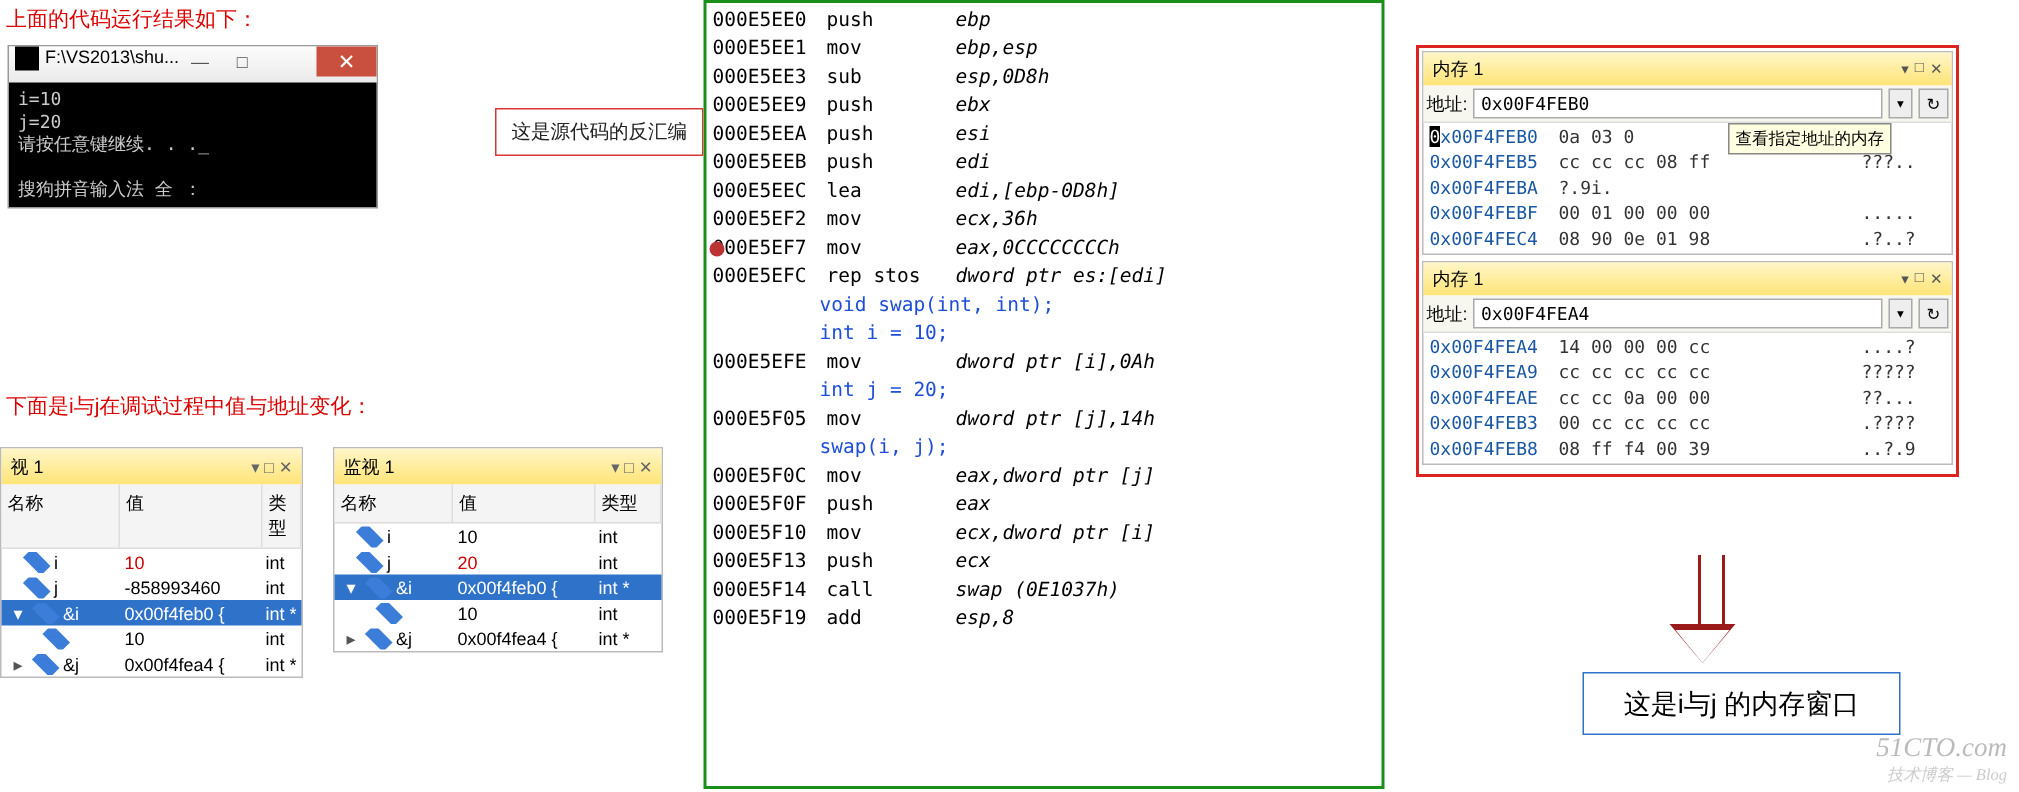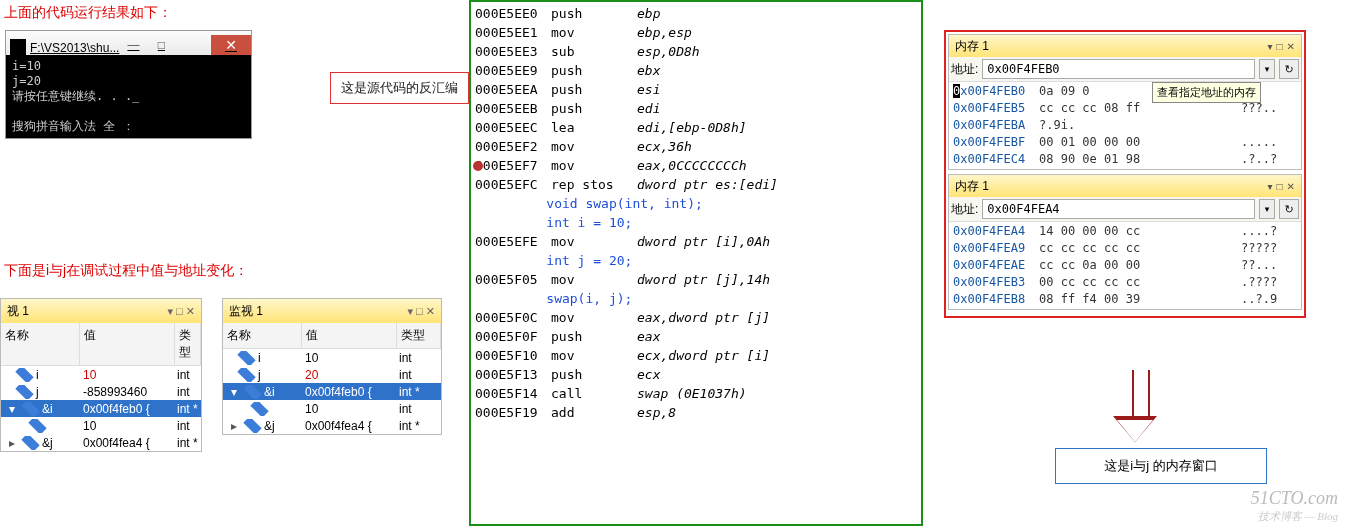--- a/index.html
+++ b/index.html
@@ -2,21 +2,21 @@
 <html><head>
 <meta charset="utf-8">
 <style>
   body { margin:0; padding:0; font-family:"Microsoft YaHei",Arial,sans-serif; font-size:12px; background:#fff; width:1346px; height:528px; position:relative; overflow:hidden; }
   .redtxt { color:#d00; font-size:14px; }
   .watermark { position:absolute; right:8px; bottom:4px; color:#bbb; font-style:italic; font-size:18px; font-family:Georgia,serif; z-index:50; pointer-events:none; }
   .watermark .cn { font-size:11px; color:#ccc; display:block; text-align:right; }
 
   
   .console-win { position:absolute; left:5px; top:30px; width:245px; border:1px solid #999; background:#fff; }
-  .console-title { height:24px; background:linear-gradient(#fcfcfc,#eaeaea); display:flex; align-items:flex-end; font-size:12px;text-decoration:underline; }
+  .console-title { height:24px; background:linear-gradient(#fcfcfc,#eaeaea); display:flex; align-items:flex-start; font-size:12px; }
   .console-title .icon { width:16px; height:16px; margin:0 4px; background:#000; }
   .close-btn { width:40px; height:20px; background:#c94f3e; color:#fff; display:flex; align-items:center; justify-content:center; margin-left:auto; font-size:14px; }
   .min-btn,.max-btn { width:28px; height:20px; display:flex; align-items:center; justify-content:center; color:#555; }
   .console-body { background:#000; color:#ccc; font-family:Consolas,monospace; padding:4px 6px; font-size:12px; line-height:15px; white-space:pre; }
 
   
   .label-box { position:absolute; border:1px solid #d33; padding:6px 10px; color:#222; background:#fff; font-size:13px; }
 
   
   .disasm { position:absolute; left:469px; top:0; width:442px; height:518px; border:2px solid #1a8f1a; background:#fff; font-family:Consolas,monospace; font-size:13px; padding:2px 4px; line-height:19px; white-space:pre; overflow:hidden; }
@@ -59,21 +59,21 @@
   .mem-body .masc { color:#333; width:56px; text-align:left; }
   .mem-body .cursor { background:#000; color:#fff; }
   .tooltip { position:absolute; background:#ffffe1; border:1px solid #888; padding:1px 4px; font-size:11px; }
 
   
   .arrow-down { position:absolute; left:1128px; top:370px; }
   .arrow-down .shaft { width:14px; height:50px; border:2px solid #9b1b1b; border-top:none; border-bottom:none; margin:0 auto; }
   .arrow-down .head { width:0; height:0; border-left:18px solid transparent; border-right:18px solid transparent; border-top:22px solid #fff; position:relative; margin-left:-11px;}
   .arrow-down .head::before { content:""; position:absolute; left:-22px; top:-26px; width:0;height:0; border-left:22px solid transparent; border-right:22px solid transparent; border-top:26px solid #9b1b1b; z-index:-1;}
 
-  .result-box { position:absolute; left:1055px; top:448px; width:190px; border:1px solid #2f72c9; padding:8px 10px; text-align:center; font-size:13px; }
+  .result-box { position:absolute; left:1055px; top:448px; width:190px; border:1px solid #2f72c9; padding:8px 10px; text-align:center; font-size:18px; }
 </style>
 </head>
 <body>
 
 <div class="redtxt" style="position:absolute;left:4px;top:4px;">上面的代码运行结果如下：</div>
 
 <div class="console-win">
   <div class="console-title">
     <span class="icon"></span>
     <span>F:\VS2013\shu...</span>
@@ -183,21 +183,21 @@
         </span>
     </div>
     <div class="mem-addrbar">
       <span class="lbl">地址:</span>
       <input value="0x00F4FEB0" style="">
       <span class="dd">▾</span>
       <span class="rf">↻</span>
     </div>
     <div class="mem-body" id="mem1" style="position:relative;">
       <div class="tooltip" style="right:40px; top:0;">查看指定地址的内存</div>
-    <div class="mrow"><span class="maddr"><span class="cursor">0</span>x00F4FEB0</span><span class="mhex">0a 09 0</span><span class="masc"></span></div>
+    <div class="mrow"><span class="maddr"><span class="cursor">0</span>x00F4FEB0</span><span class="mhex">0a 03 0</span><span class="masc"></span></div>
         <div class="mrow"><span class="maddr">0x00F4FEB5</span><span class="mhex">cc cc cc 08 ff</span><span class="masc">???..</span></div>
         <div class="mrow"><span class="maddr">0x00F4FEBA</span><span class="masc">?.9i.</span></div>
         <div class="mrow"><span class="maddr">0x00F4FEBF</span><span class="mhex">00 01 00 00 00</span><span class="masc">.....</span></div>
         <div class="mrow"><span class="maddr">0x00F4FEC4</span><span class="mhex">08 90 0e 01 98</span><span class="masc">.?..?</span></div>
       </div>
   </div>
   <div class="mem-pane">
     <div class="mem-title">
       <span>内存 1</span>
       <span class="wicons">

